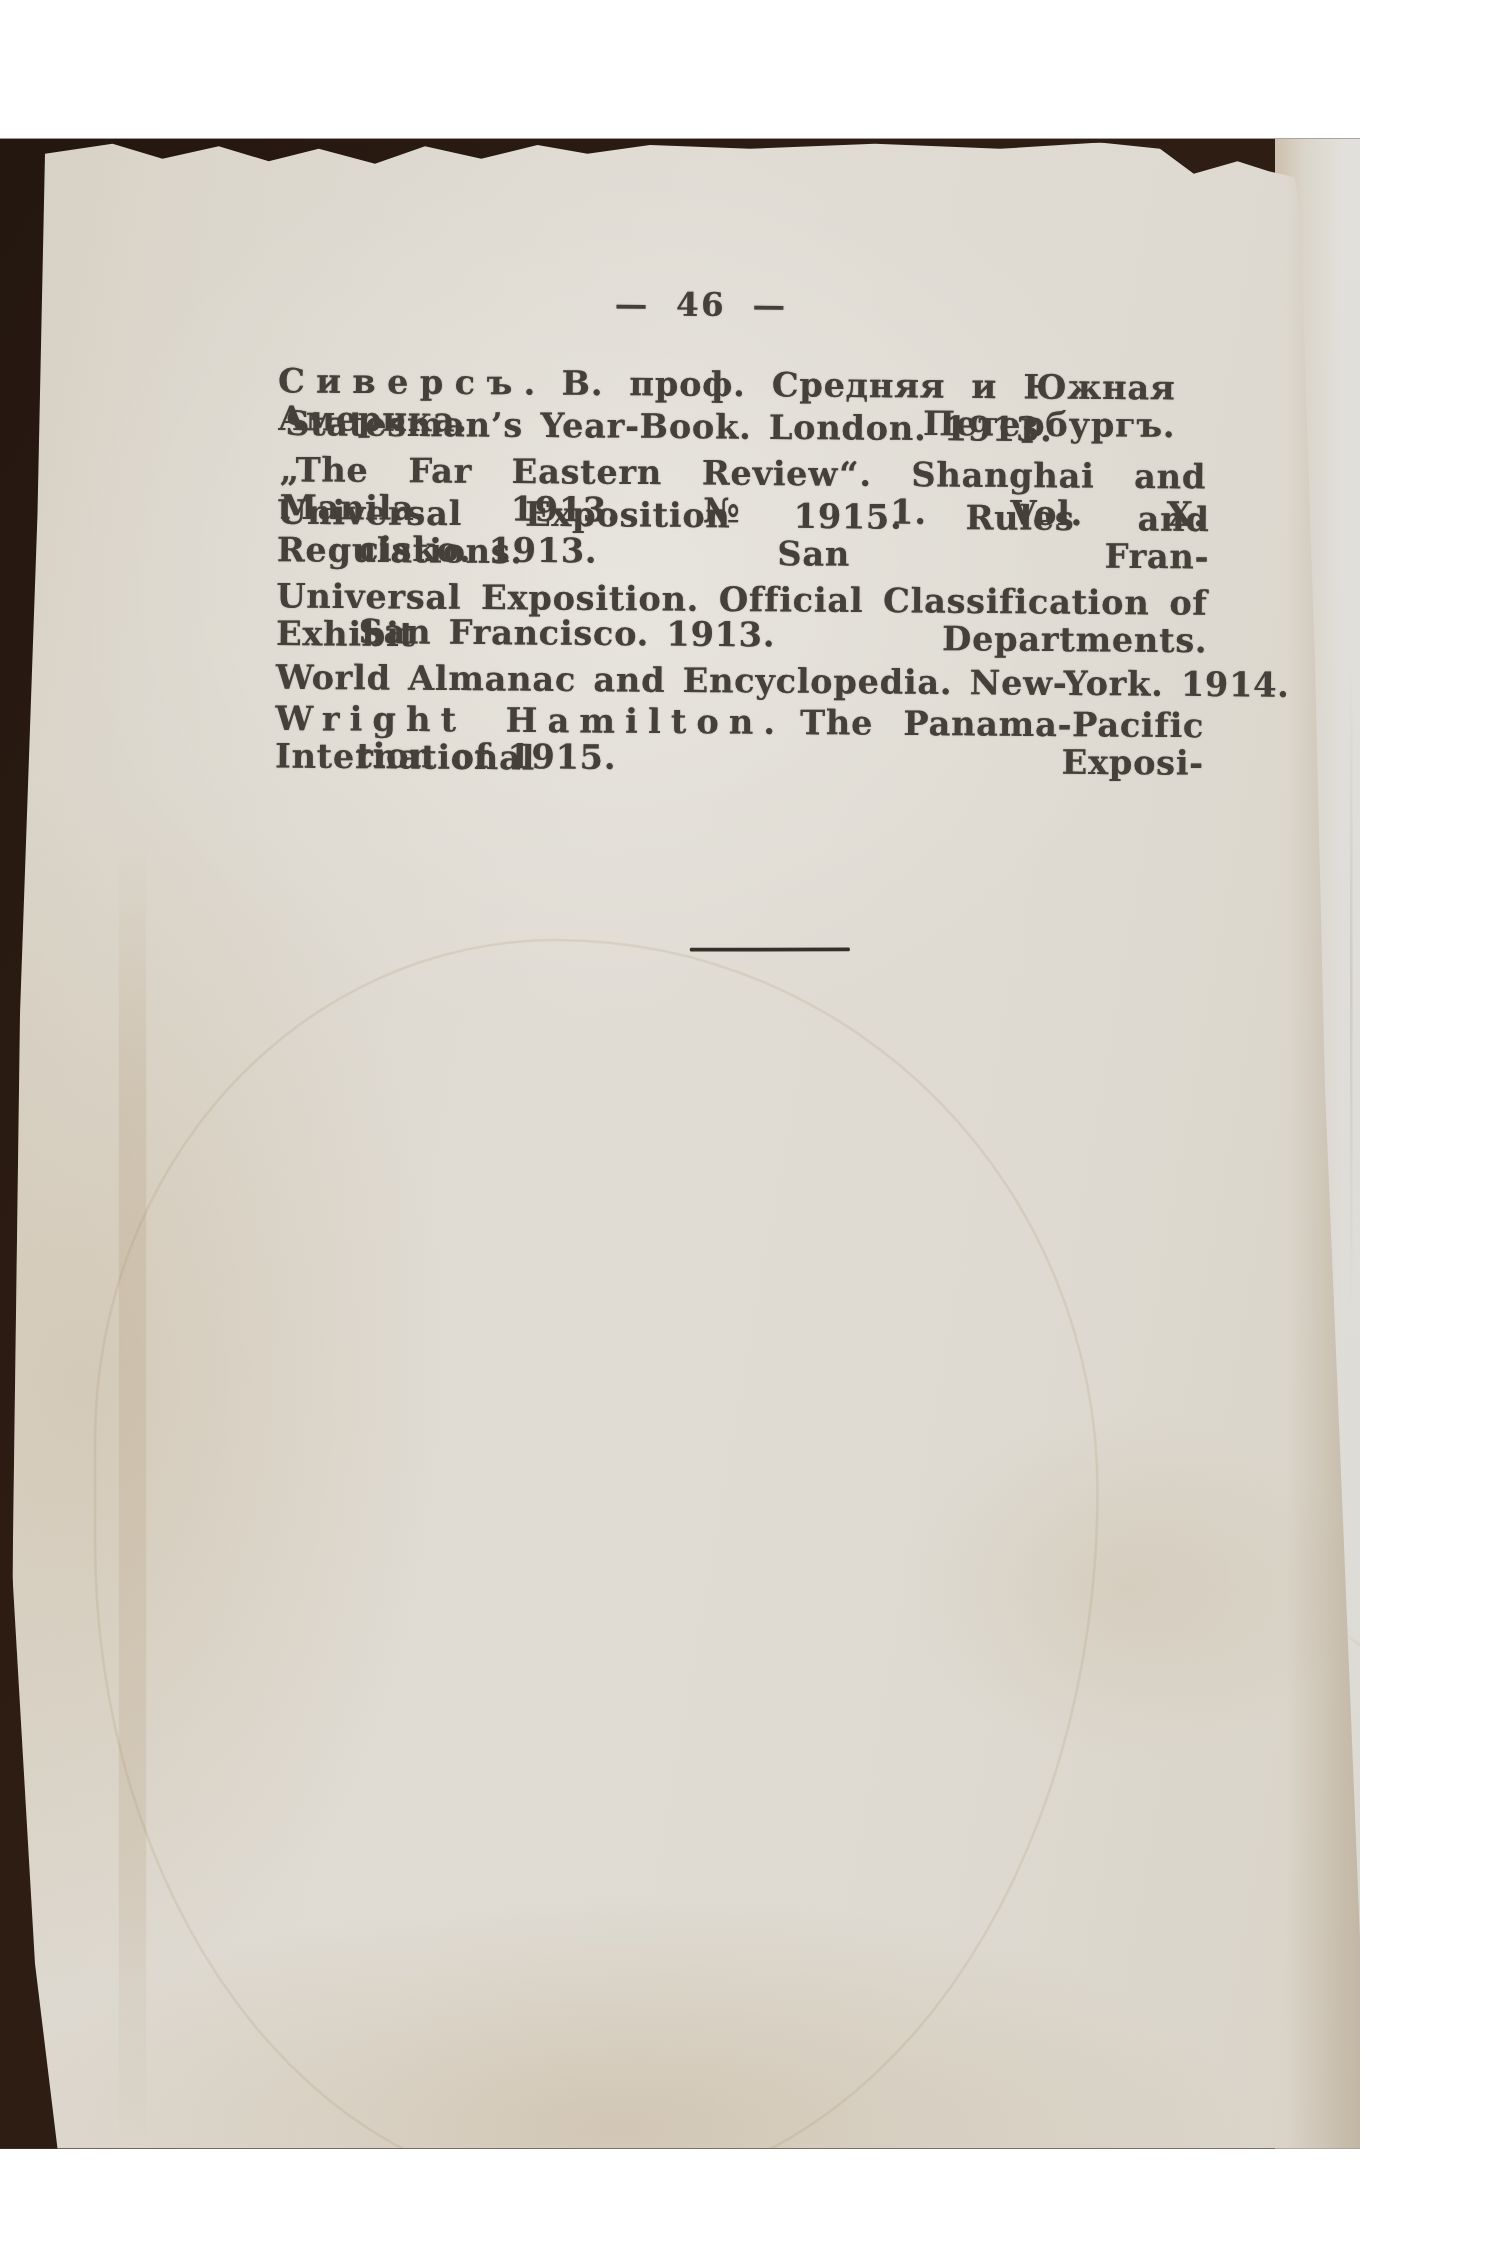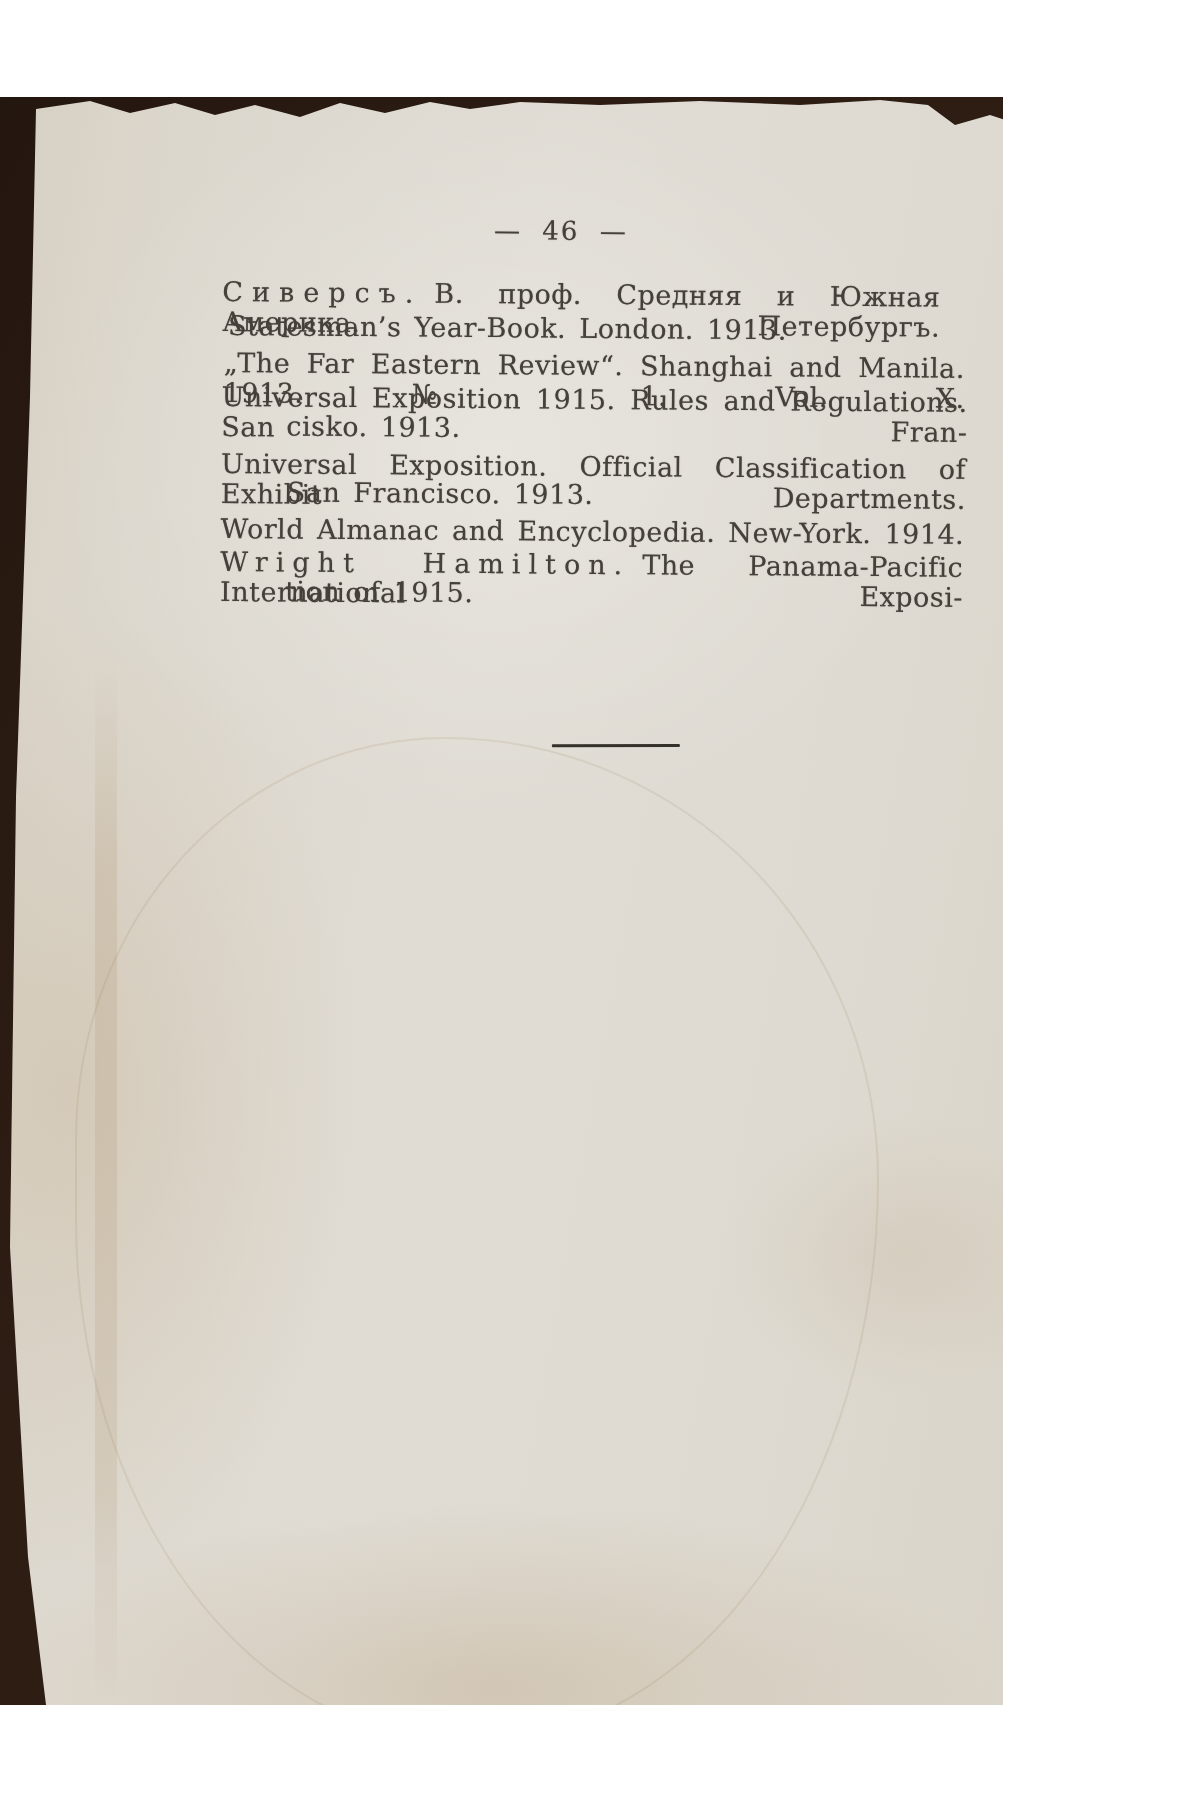--- a/index.html
+++ b/index.html
@@ -1,21 +1,21 @@
 <!DOCTYPE html>
 <html><head>
 <meta charset="utf-8">
 <style>
   html,body{margin:0;padding:0;}
   body{background:#ffffff;font-family:"DejaVu Serif","Liberation Serif",serif;}
   .stage{position:relative;width:1200px;height:1800px;background:#ffffff;overflow:hidden;}
 
   
-  .photo{position:absolute;left:0;top:97px;width:1003px;height:1608px;
-         background:linear-gradient(120deg,#241710 0%,#2e1d13 40%,#35221665 100%),#2b1b12;overflow:hidden;}
+  .photo{position:absolute;left:0;top:111px;width:1088px;height:1608px;
+         background:linear-gradient(120deg,#241710 0%,#2e1d13 40%,#35221665 100%),#2b1b12;overflow:hidden;font-weight:bold;}
 
   
   .right-page{position:absolute;left:1020px;top:0;width:180px;height:1608px;
     background:
       linear-gradient(90deg,rgba(170,140,100,0.38) 0%,rgba(200,185,160,0.25) 14%,rgba(0,0,0,0) 30%),
       linear-gradient(180deg,#e2e0da 0%,#e0deda 35%,#dedcd6 70%,#d9d6cf 100%);}
   .right-page .crease{position:absolute;left:35px;top:1245px;width:170px;height:2px;
       background:linear-gradient(90deg,rgba(120,100,78,0.0),rgba(120,100,78,0.35),rgba(120,100,78,0.0));
       transform:rotate(38deg);}
   .right-page .crease2{position:absolute;left:60px;top:420px;width:2px;height:520px;

